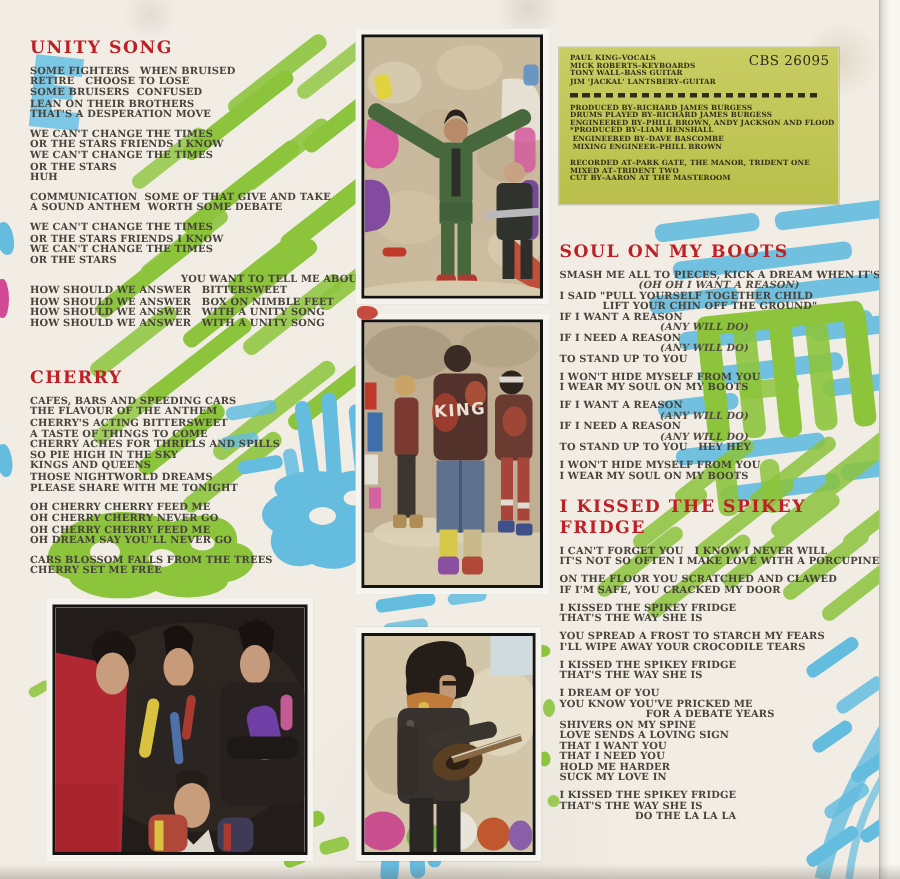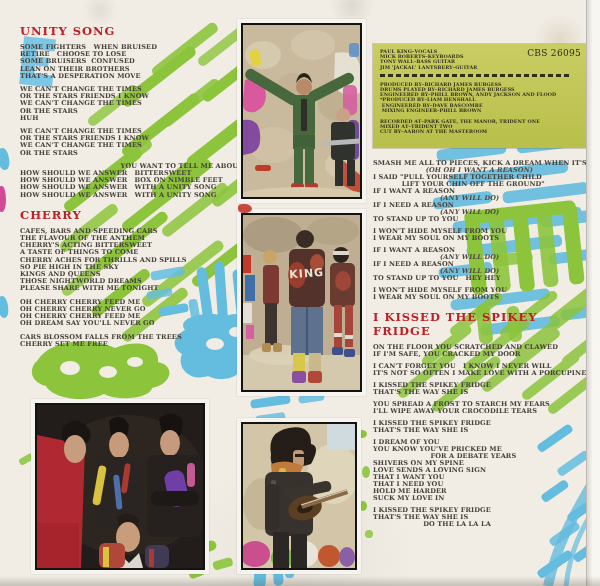--- a/index.html
+++ b/index.html
@@ -14,32 +14,32 @@
     font-family:"DejaVu Serif", "Liberation Serif", serif;
   }
   .art{position:absolute;left:0;top:0;}
   .col{position:absolute;z-index:3;}
   .col-left{left:20px;top:24px;width:218px;}
   .col-right{left:373px;top:160px;width:224px;}
   h2.song-title{
     margin:0 0 6px 0;font-size:11.5px;font-weight:bold;letter-spacing:1px;
     color:#bf2026;font-family:"DejaVu Serif",serif;
   }
-  h2.mt{margin-top:9px;}
+  h2.mt{margin-top:25px;}
   .col-right h2.mt{margin-top:9px;}
   .lyric-line{
     white-space:pre;font-weight:bold;font-size:6.6px;line-height:7.2px;
     color:#47423a;letter-spacing:.1px;
   }
   .col-right .lyric-line{line-height:7.0px;}
   .lyric-line.aside{font-style:italic;color:#514b41;}
   .stanza{margin-bottom:6px;}
   .col-right .stanza{margin-bottom:5px;}
   .credits{
-    position:absolute;left:373px;top:44px;width:214px;height:104px;z-index:4;
+    position:absolute;left:373px;top:32px;width:186px;height:104px;z-index:4;
     background:linear-gradient(180deg,#c9cd63,#b9bf4a);
     padding:5px 7px;box-sizing:border-box;
     box-shadow:0 0 0 1px rgba(90,95,40,.25);
   }
   .credit-line{
     white-space:pre;font-weight:bold;font-size:4.8px;line-height:5.2px;
     color:#33301d;letter-spacing:.1px;
   }
   .catalog{
     position:absolute;right:6px;top:4px;font-size:9px;color:#2c2a20;
@@ -212,20 +212,24 @@
           <div class="lyric-line">THAT'S A DESPERATION MOVE</div>
         </div>
         <div class="stanza">
           <div class="lyric-line">WE CAN'T CHANGE THE TIMES</div>
           <div class="lyric-line">OR THE STARS FRIENDS I KNOW</div>
           <div class="lyric-line">WE CAN'T CHANGE THE TIMES</div>
           <div class="lyric-line">OR THE STARS</div>
           <div class="lyric-line">HUH</div>
         </div>
         <div class="stanza">
+          <div class="lyric-line">COMMUNICATION  SOME OF THAT GIVE AND TAKE</div>
+          <div class="lyric-line">A SOUND ANTHEM  WORTH SOME DEBATE</div>
+        </div>
+        <div class="stanza">
           <div class="lyric-line">WE CAN'T CHANGE THE TIMES</div>
           <div class="lyric-line">OR THE STARS FRIENDS I KNOW</div>
           <div class="lyric-line">WE CAN'T CHANGE THE TIMES</div>
           <div class="lyric-line">OR THE STARS</div>
         </div>
         <div class="stanza">
           <div class="lyric-line">                                          YOU WANT TO TELL ME ABOUT IT</div>
           <div class="lyric-line">HOW SHOULD WE ANSWER   BITTERSWEET</div>
           <div class="lyric-line">HOW SHOULD WE ANSWER   BOX ON NIMBLE FEET</div>
           <div class="lyric-line">HOW SHOULD WE ANSWER   WITH A UNITY SONG</div>
@@ -252,20 +256,21 @@
           <div class="lyric-line">OH DREAM SAY YOU'LL NEVER GO</div>
         </div>
         <div class="stanza">
           <div class="lyric-line">CARS BLOSSOM FALLS FROM THE TREES</div>
           <div class="lyric-line">CHERRY SET ME FREE</div>
         </div>
       </div>
   </section>
 
   <section class="col col-right">
+    <h2 class="song-title">SOUL ON MY BOOTS</h2>
     <div class="song-body">
         <div class="stanza">
           <div class="lyric-line">SMASH ME ALL TO PIECES, KICK A DREAM WHEN IT'S DOWN</div>
           <div class="lyric-line aside">                      (OH OH I WANT A REASON)</div>
           <div class="lyric-line">I SAID "PULL YOURSELF TOGETHER CHILD</div>
           <div class="lyric-line">            LIFT YOUR CHIN OFF THE GROUND"</div>
           <div class="lyric-line">IF I WANT A REASON</div>
           <div class="lyric-line aside">                            (ANY WILL DO)</div>
           <div class="lyric-line">IF I NEED A REASON</div>
           <div class="lyric-line aside">                            (ANY WILL DO)</div>
@@ -283,26 +288,26 @@
           <div class="lyric-line">TO STAND UP TO YOU   HEY HEY</div>
         </div>
         <div class="stanza">
           <div class="lyric-line">I WON'T HIDE MYSELF FROM YOU</div>
           <div class="lyric-line">I WEAR MY SOUL ON MY BOOTS</div>
         </div>
       </div>
     <h2 class="song-title mt">I KISSED THE SPIKEY FRIDGE</h2>
     <div class="song-body">
         <div class="stanza">
+          <div class="lyric-line">I CAN'T FORGET YOU   I KNOW I NEVER WILL</div>
+          <div class="lyric-line">IT'S NOT SO OFTEN I MAKE LOVE WITH A PORCUPINE</div>
+        </div>
+        <div class="stanza">
           <div class="lyric-line">ON THE FLOOR YOU SCRATCHED AND CLAWED</div>
           <div class="lyric-line">IF I'M SAFE, YOU CRACKED MY DOOR</div>
-        </div>
-        <div class="stanza">
-          <div class="lyric-line">I CAN'T FORGET YOU   I KNOW I NEVER WILL</div>
-          <div class="lyric-line">IT'S NOT SO OFTEN I MAKE LOVE WITH A PORCUPINE</div>
         </div>
         <div class="stanza">
           <div class="lyric-line">I KISSED THE SPIKEY FRIDGE</div>
           <div class="lyric-line">THAT'S THE WAY SHE IS</div>
         </div>
         <div class="stanza">
           <div class="lyric-line">YOU SPREAD A FROST TO STARCH MY FEARS</div>
           <div class="lyric-line">I'LL WIPE AWAY YOUR CROCODILE TEARS</div>
         </div>
         <div class="stanza">

